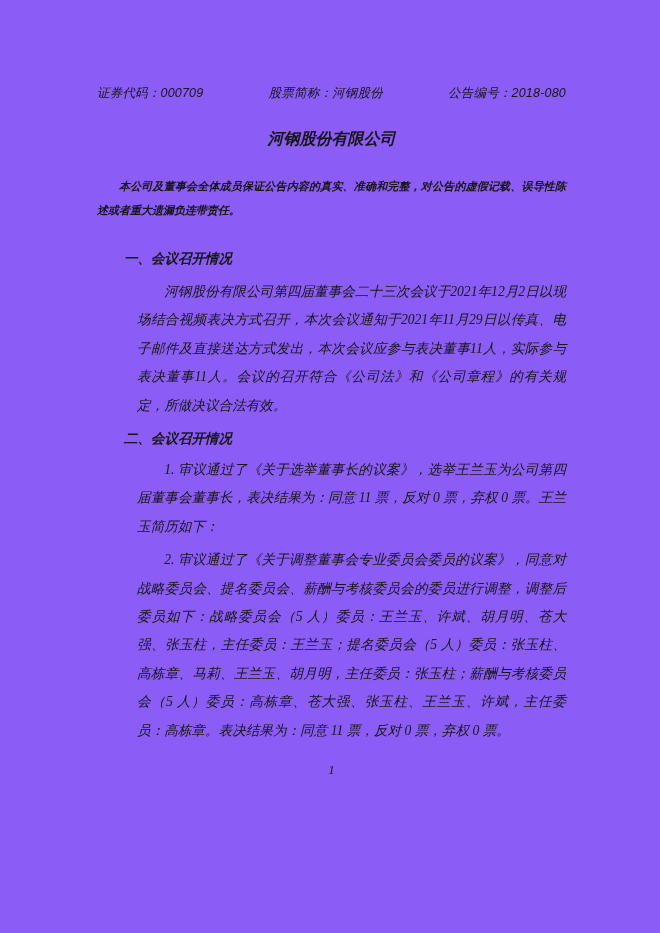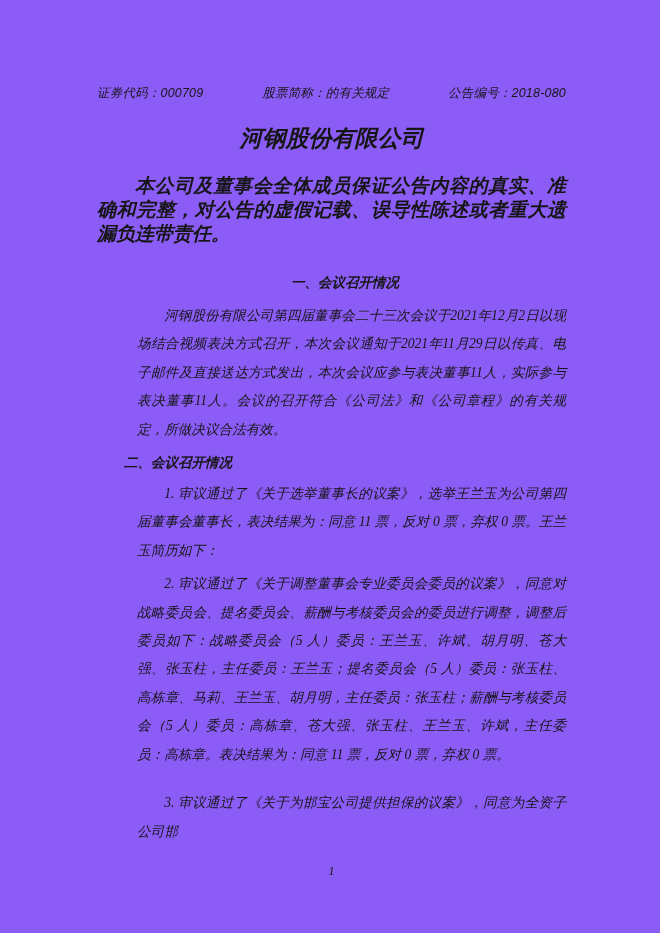--- a/index.html
+++ b/index.html
@@ -25,43 +25,43 @@
     font-size: 12.5px;
     line-height: 14px;
     letter-spacing: 0.2px;
   }
 
   .title {
     margin-top: 24px;
     text-align: center;
     font-family: "Liberation Sans", "DejaVu Sans", sans-serif;
     font-weight: bold;
-    font-size: 23px;
+    font-size: 16px;
     line-height: 29px;
   }
   .title .tline { display: block; }
 
   .disclaimer {
     margin-top: 21px;
     font-family: "Liberation Sans", "DejaVu Sans", sans-serif;
     font-weight: bold;
-    font-size: 19px;
+    font-size: 11px;
     line-height: 24px;
     text-indent: 2em;
     text-align: justify;
   }
 
   .sec-heading {
     font-family: "Liberation Sans", "DejaVu Sans", sans-serif;
     font-weight: bold;
     font-size: 13.5px;
     line-height: 19px;
     text-indent: 2em;
   }
-  .sec-1 { margin-top: 27px; text-align: center; }
+  .sec-1 { margin-top: 27px; }
   .sec-2 { margin-top: 9px; }
 
   .body-para {
     font-size: 13.6px;
     line-height: 28.4px;
     text-indent: 2em;
     text-align: justify;
     margin-left: 40px;
   }
   .para-meeting { margin-top: 10px; }
@@ -78,39 +78,38 @@
   }
 </style>
 </head>
 <body>
 
 <div class="page">
   <div class="content">
 
     <div class="doc-header">
       <span>证券代码：000709</span>
-      <span>股票简称：的有关规定</span>
+      <span>股票简称：河钢股份</span>
       <span>公告编号：2018-080</span>
     </div>
 
     <h1 class="title">
       <span class="tline">河钢股份有限公司</span>
     </h1>
 
     <p class="disclaimer">本公司及董事会全体成员保证公告内容的真实、准确和完整，对公告的虚假记载、误导性陈述或者重大遗漏负连带责任。</p>
 
     <h2 class="sec-heading sec-1">一、会议召开情况</h2>
 
     <p class="body-para para-meeting">河钢股份有限公司第四届董事会二十三次会议于2021年12月2日以现场结合视频表决方式召开，本次会议通知于2021年11月29日以传真、电子邮件及直接送达方式发出，本次会议应参与表决董事11人，实际参与表决董事11人。会议的召开符合《公司法》和《公司章程》的有关规定，所做决议合法有效。</p>
 
     <h2 class="sec-heading sec-2">二、会议召开情况</h2>
 
     <p class="body-para item-1">1. 审议通过了《关于选举董事长的议案》，选举王兰玉为公司第四届董事会董事长，表决结果为：同意 11 票，反对 0 票，弃权 0 票。王兰玉简历如下：</p>
 
 
     <p class="body-para item-2">2. 审议通过了《关于调整董事会专业委员会委员的议案》，同意对战略委员会、提名委员会、薪酬与考核委员会的委员进行调整，调整后委员如下：战略委员会（5 人）委员：王兰玉、许斌、胡月明、苍大强、张玉柱，主任委员：王兰玉；提名委员会（5 人）委员：张玉柱、高栋章、马莉、王兰玉、胡月明，主任委员：张玉柱；薪酬与考核委员会（5 人）委员：高栋章、苍大强、张玉柱、王兰玉、许斌，主任委员：高栋章。表决结果为：同意 11 票，反对 0 票，弃权 0 票。</p>
 
-    <p class="body-para item-3">3. 审议通过了《关于为邯宝公司提供担保的议案》，同意为全资子公司邯</p>
 
     <div class="page-number">1</div>
 
   </div>
 </div>
 
 </body></html>

